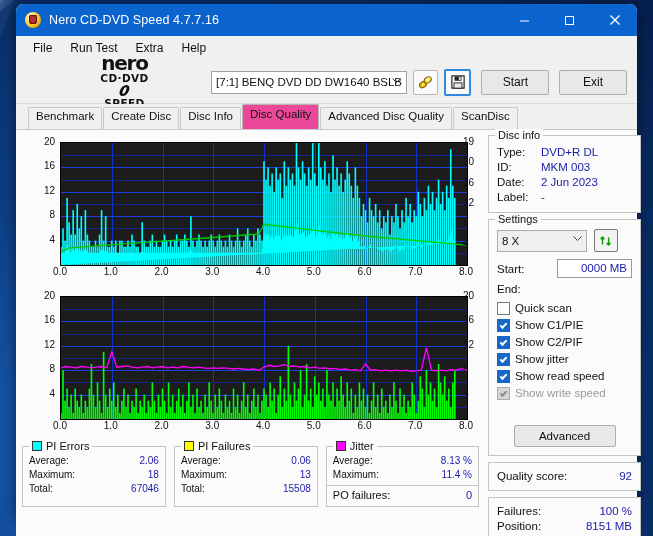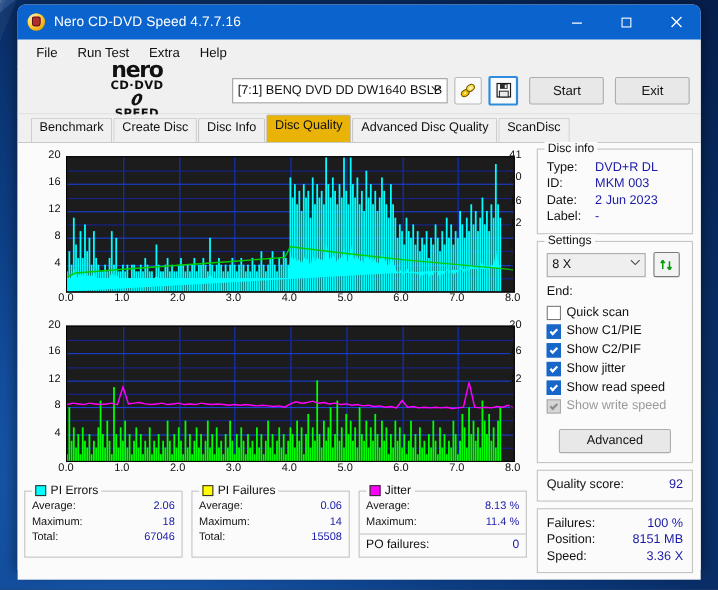--- a/index.html
+++ b/index.html
@@ -107,21 +107,21 @@
   
   #tabstrip{
     flex:0 0 19px;display:flex;align-items:flex-end;padding-left:12px;
     background:#f0f0f0;position:relative;
   }
   .tab{
     font-size:11.5px;color:#111;padding:2px 7px 2px 7px;height:17px;line-height:13px;
     border:1px solid #c8c8c8;border-bottom:none;background:#f0f0f0;margin-right:1px;
     border-radius:2px 2px 0 0;
   }
-  .tab.active{background:#eab308;border-color:#b5b5b5;height:19px;padding-top:3px;font-weight:normal;}
+  .tab.active{background:#ec4899;border-color:#b5b5b5;height:19px;padding-top:3px;font-weight:normal;}
   
   #content{flex:1 1 auto;display:flex;background:#fbfbfb;border-top:1px solid #c8c8c8;}
   #leftcol{width:463px;flex:0 0 463px;position:relative;padding:4px 0 0 6px;}
   #rightcol{flex:1 1 auto;padding:5px 7px 0 3px;}
   
   .chartbox{position:relative;height:148px;margin-bottom:6px;}
   .plot{
     position:absolute;left:38px;top:8px;width:406px;height:122px;
     background:#1c1c1c;border:1px solid #000;overflow:hidden;
   }
@@ -185,21 +185,21 @@
   .checkrow{display:flex;align-items:center;gap:5px;font-size:11.5px;color:#111;line-height:16px;margin-bottom:1px;}
   .cb{width:11px;height:11px;border:1px solid #7a7a7a;background:#fff;display:inline-block;flex:0 0 11px;}
   .cb.on{background:#1667c8;border-color:#1667c8;position:relative;}
   .cb.on:after{content:"";position:absolute;left:2px;top:3px;width:5px;height:2px;
     border-left:2px solid #fff;border-bottom:2px solid #fff;transform:rotate(-45deg);}
   .cb.dis{background:#d6d6d6;border-color:#aaa;position:relative;}
   .cb.dis:after{content:"";position:absolute;left:2px;top:3px;width:5px;height:2px;
     border-left:2px solid #8b8b8b;border-bottom:2px solid #8b8b8b;transform:rotate(-45deg);}
   .checkrow.disabled{color:#9a9a9a;}
   .advbtn{
-    width:100px;height:20px;margin:13px auto 1px auto;border:1px solid #adadad;background:#e8e8e8;
+    width:100px;height:20px;margin:24px auto 1px auto;border:1px solid #adadad;background:#e8e8e8;
     font-size:11.5px;color:#111;display:flex;align-items:center;justify-content:center;border-radius:2px;
   }
   .kvrow{display:flex;justify-content:space-between;font-size:11.5px;line-height:15px;}
   .kvrow .k{color:#111;}
   .kvrow .v{color:#1a1aa8;}
 </style>
 </head>
 <body>
 
 <div id="desktop"></div>
@@ -540,21 +540,21 @@
       <div class="ytick" style="top: 99.6px;">4</div>
           <div class="ytick" style="top: 75.2px;">8</div>
           <div class="ytick" style="top: 50.8px;">12</div>
           <div class="ytick" style="top: 26.4px;">16</div>
           <div class="ytick" style="top: 2px;">20</div>
           <div class="ytickR" style="top: 103.667px; right: 0px;">4</div>
           <div class="ytickR" style="top: 83.3333px; right: 0px;">8</div>
           <div class="ytickR" style="top: 63px; right: 0px;">12</div>
           <div class="ytickR" style="top: 42.6667px; right: 0px;">16</div>
           <div class="ytickR" style="top: 22.3333px; right: 0px;">20</div>
-          <div class="ytickR" style="top: 2px; right: 0px;">41</div>
+          <div class="ytickR" style="top: 2px; right: 0px;">19</div>
           <div class="xtick" style="left: 38px;">0.0</div>
           <div class="xtick" style="left: 88.75px;">1.0</div>
           <div class="xtick" style="left: 139.5px;">2.0</div>
           <div class="xtick" style="left: 190.25px;">3.0</div>
           <div class="xtick" style="left: 241px;">4.0</div>
           <div class="xtick" style="left: 291.75px;">5.0</div>
           <div class="xtick" style="left: 342.5px;">6.0</div>
           <div class="xtick" style="left: 393.25px;">7.0</div>
           <div class="xtick" style="left: 444px;">8.0</div>
         </div>
@@ -853,21 +853,21 @@
           <div class="legendlbl">
             <span class="swatch" style="background:#ffff00"></span>
             <span>PI Failures</span>
           </div>
           <div class="statline">
             <span class="k">Average:</span>
             <span class="v">0.06</span>
           </div>
           <div class="statline">
             <span class="k">Maximum:</span>
-            <span class="v">14</span>
+            <span class="v">13</span>
           </div>
           <div class="statline">
             <span class="k">Total:</span>
             <span class="v">15508</span>
           </div>
         </div>
 
         <div class="statbox" style="width:150px">
           <div class="legendlbl">
             <span class="swatch" style="background:#ff00ff"></span>
@@ -923,20 +923,24 @@
           </div>
           <div class="refreshbtn">
             <svg width="14" height="14" viewBox="0 0 16 16">
               <path d="M4 3 L4 12 M4 3 L2 6 M4 3 L6 6" fill="none" stroke="#0a9c0a" stroke-width="1.6"></path>
               <path d="M11 13 L11 4 M11 13 L9 10 M11 13 L13 10" fill="none" stroke="#0a9c0a" stroke-width="1.6"></path>
             </svg>
           </div>
         </div>
 
         <div class="fieldrow">
+          <span class="k">Start:</span>
+          <span class="textbox">0000 MB</span>
+        </div>
+        <div class="fieldrow">
           <span class="k">End:</span>
         </div>
 
         <div class="checkrow">
           <span class="cb"></span>
           <span>Quick scan</span>
         </div>
         <div class="checkrow">
           <span class="cb on"></span>
           <span>Show C1/PIE</span>

